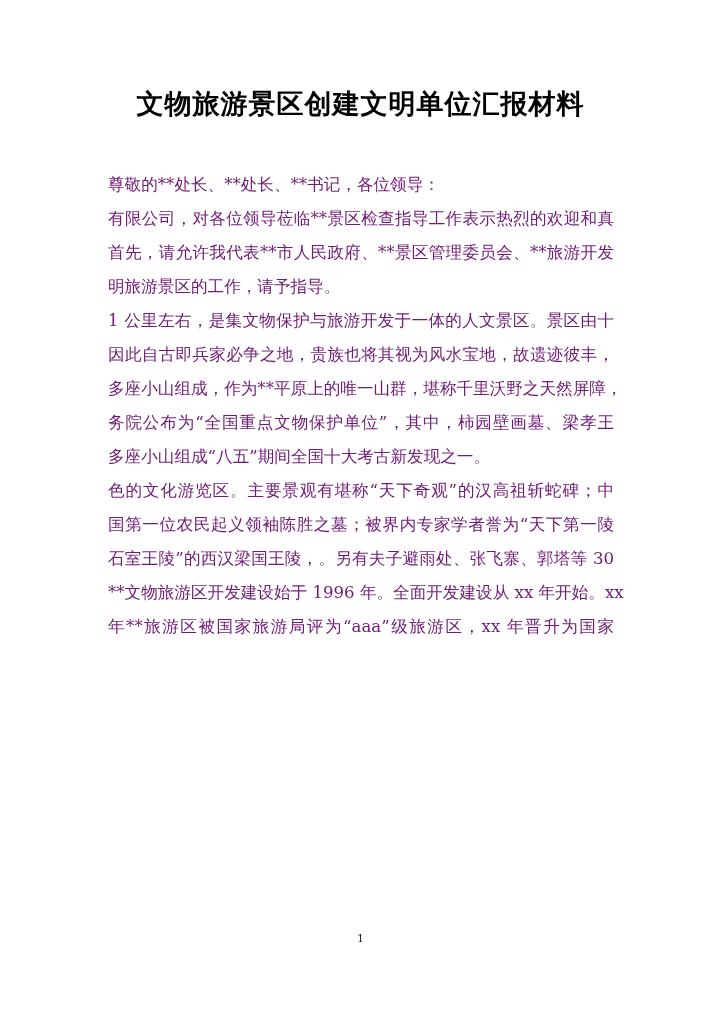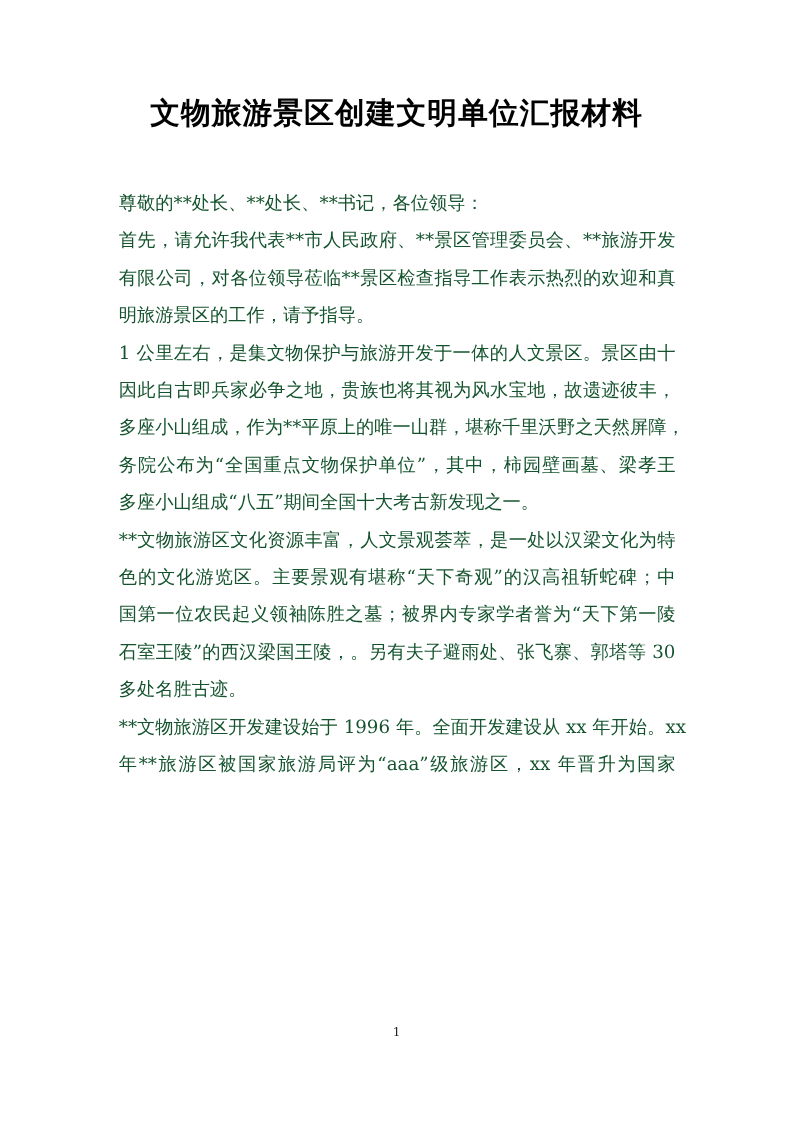--- a/index.html
+++ b/index.html
@@ -41,21 +41,21 @@
       top: 168px;
       width: 506px;
     }
     .line {
       height: 34px;
       line-height: 34px;
       font-size: 16.6px;
       white-space: nowrap;
       text-align: justify;
       text-align-last: justify;
-      color: #14532d;
+      color: #701a75;
     }
     .line.last {
       text-align-last: left;
     }
     .page-number {
       position: absolute;
       left: 0;
       width: 721px;
       top: 932px;
       text-align: center;
@@ -64,31 +64,29 @@
     }
   </style>
 </head>
 <body>
 
 <div class="page">
   <div class="title">文物旅游景区创建文明单位汇报材料</div>
 
   <div class="body-text">
     <div class="line last">尊敬的**处长、**处长、**书记，各位领导：</div>
+    <div class="line">有限公司，对各位领导莅临**景区检查指导工作表示热烈的欢迎和真</div>
     <div class="line">首先，请允许我代表**市人民政府、**景区管理委员会、**旅游开发</div>
-    <div class="line">有限公司，对各位领导莅临**景区检查指导工作表示热烈的欢迎和真</div>
     <div class="line last">明旅游景区的工作，请予指导。</div>
     <div class="line">1 公里左右，是集文物保护与旅游开发于一体的人文景区。景区由十</div>
     <div class="line">因此自古即兵家必争之地，贵族也将其视为风水宝地，故遗迹彼丰，</div>
     <div class="line">多座小山组成，作为**平原上的唯一山群，堪称千里沃野之天然屏障，</div>
     <div class="line">务院公布为“全国重点文物保护单位”，其中，柿园壁画墓、梁孝王</div>
     <div class="line last">多座小山组成“八五”期间全国十大考古新发现之一。</div>
-    <div class="line">**文物旅游区文化资源丰富，人文景观荟萃，是一处以汉梁文化为特</div>
     <div class="line">色的文化游览区。主要景观有堪称“天下奇观”的汉高祖斩蛇碑；中</div>
     <div class="line">国第一位农民起义领袖陈胜之墓；被界内专家学者誉为“天下第一陵</div>
     <div class="line">石室王陵”的西汉梁国王陵，。另有夫子避雨处、张飞寨、郭塔等 30</div>
-    <div class="line last">多处名胜古迹。</div>
     <div class="line">**文物旅游区开发建设始于 1996 年。全面开发建设从 xx 年开始。xx</div>
     <div class="line">年**旅游区被国家旅游局评为“aaa”级旅游区，xx 年晋升为国家</div>
   </div>
 
   <div class="page-number">1</div>
 </div>
 
 </body></html>

